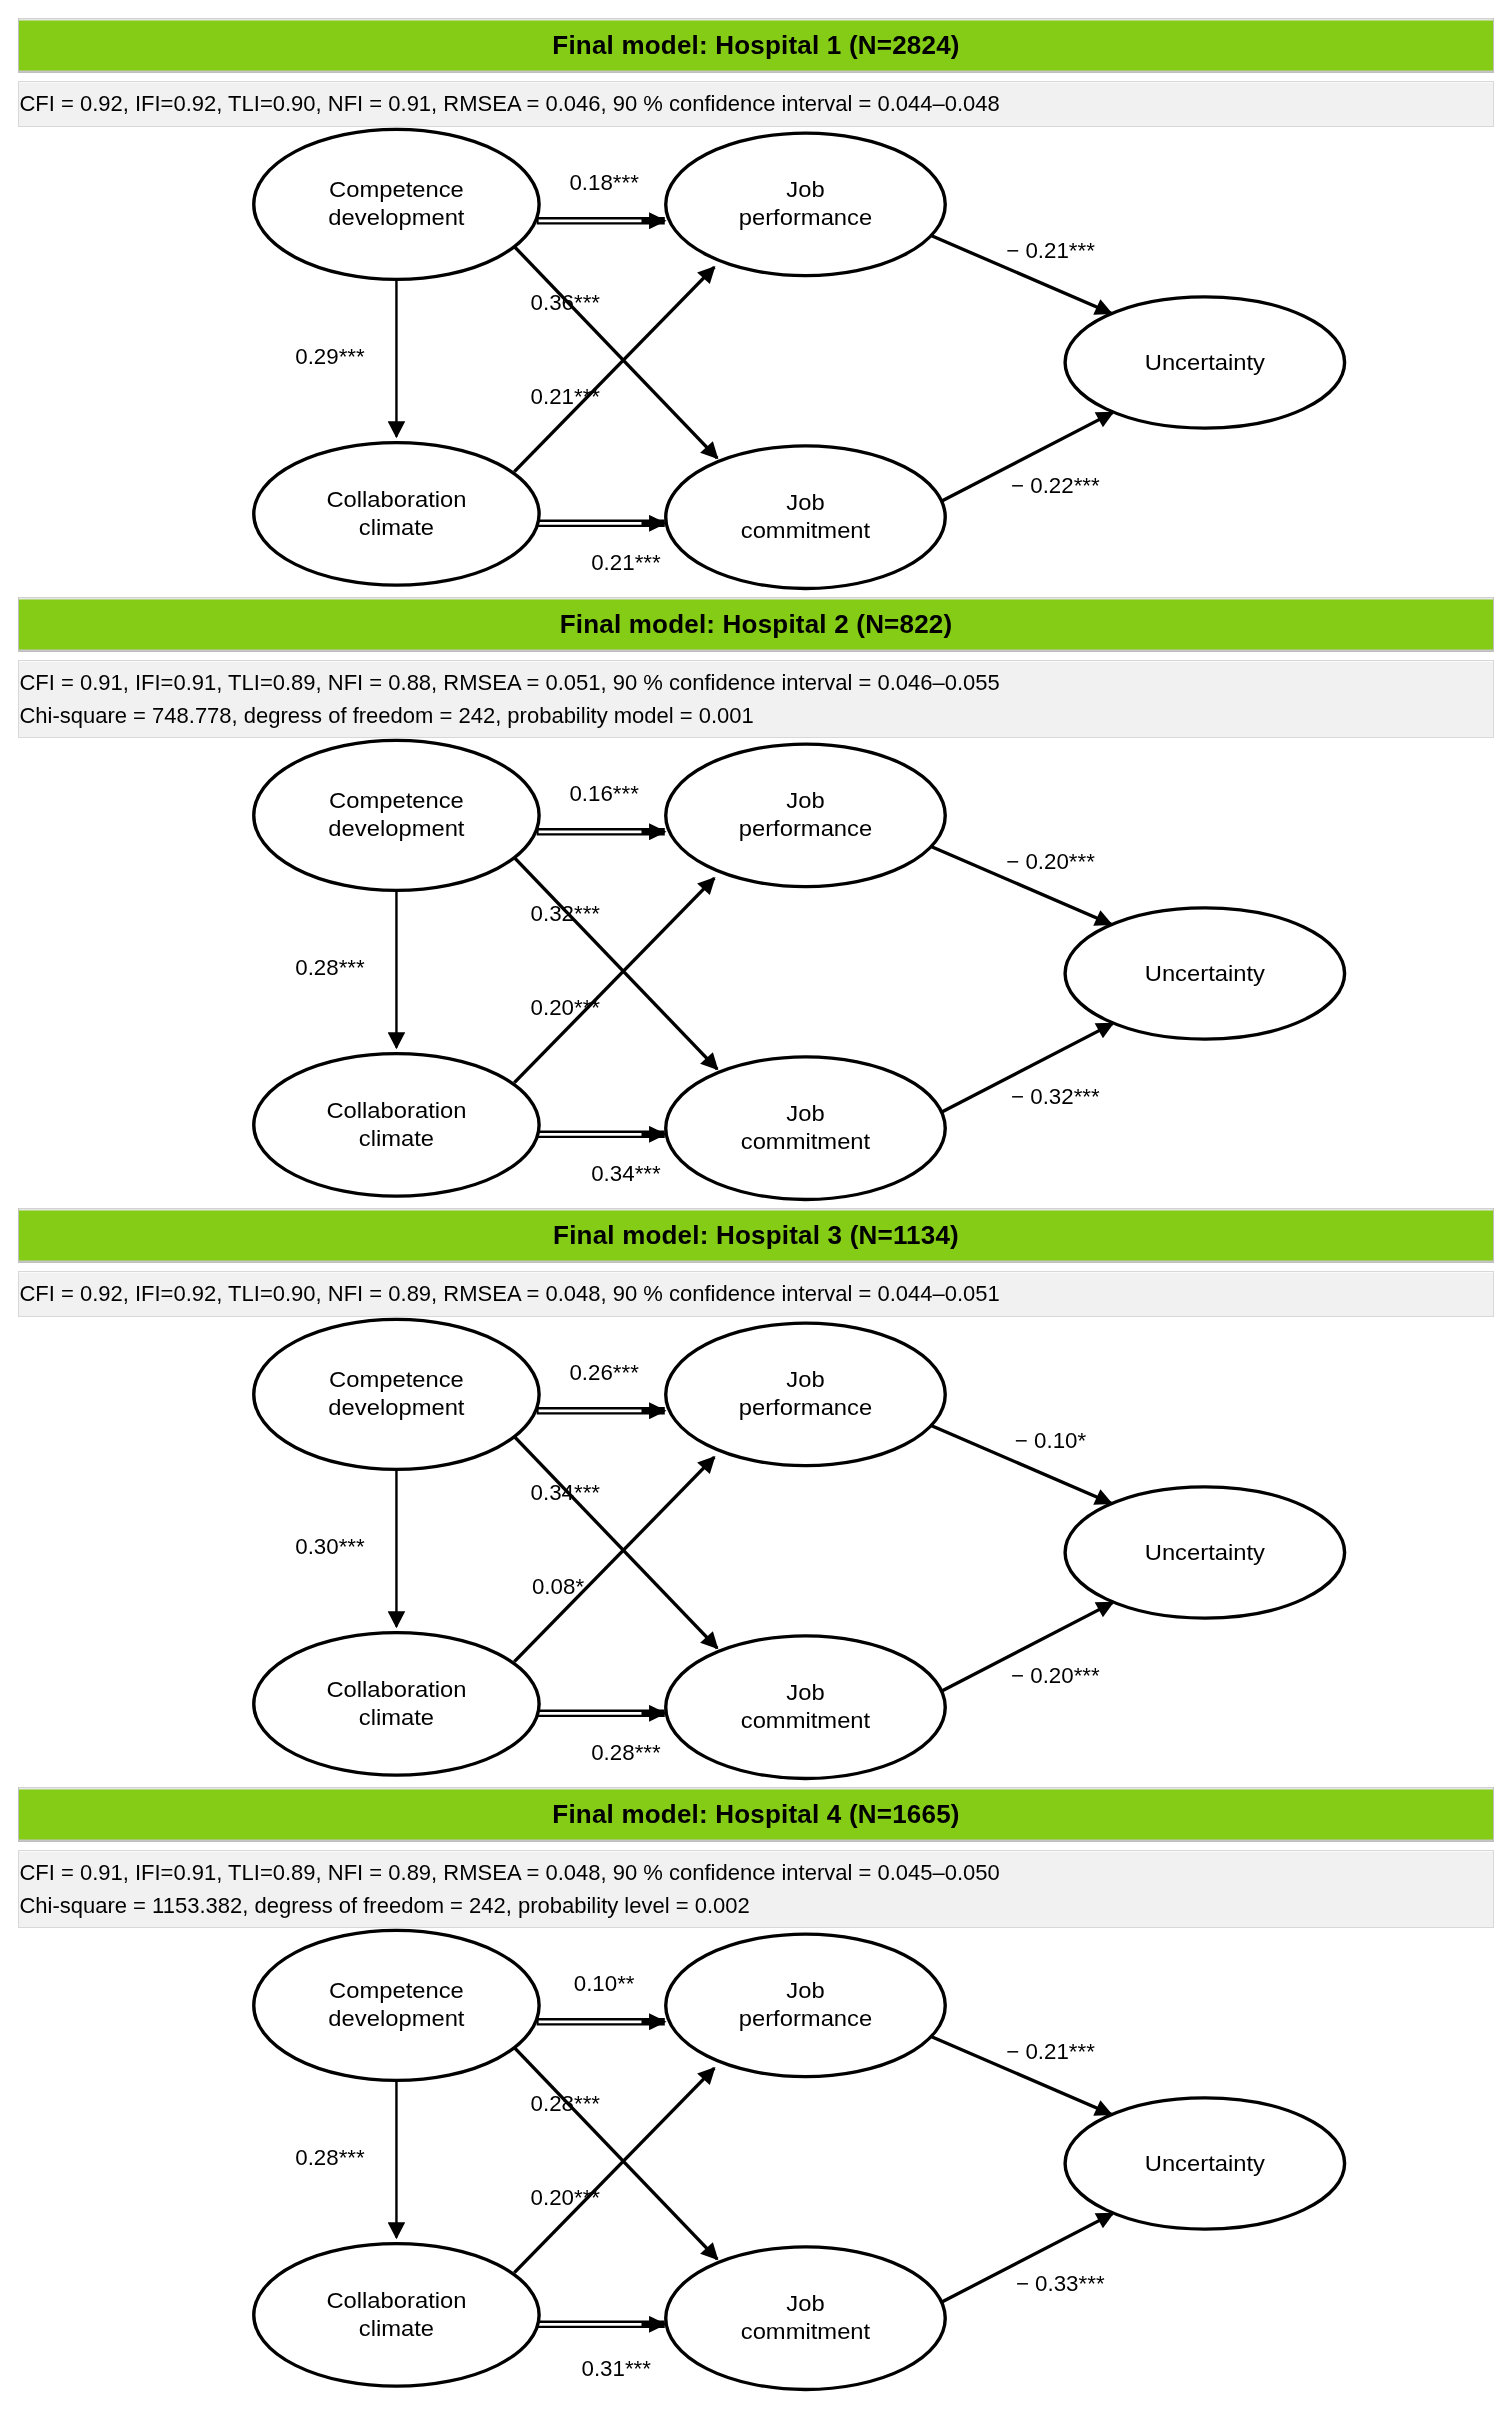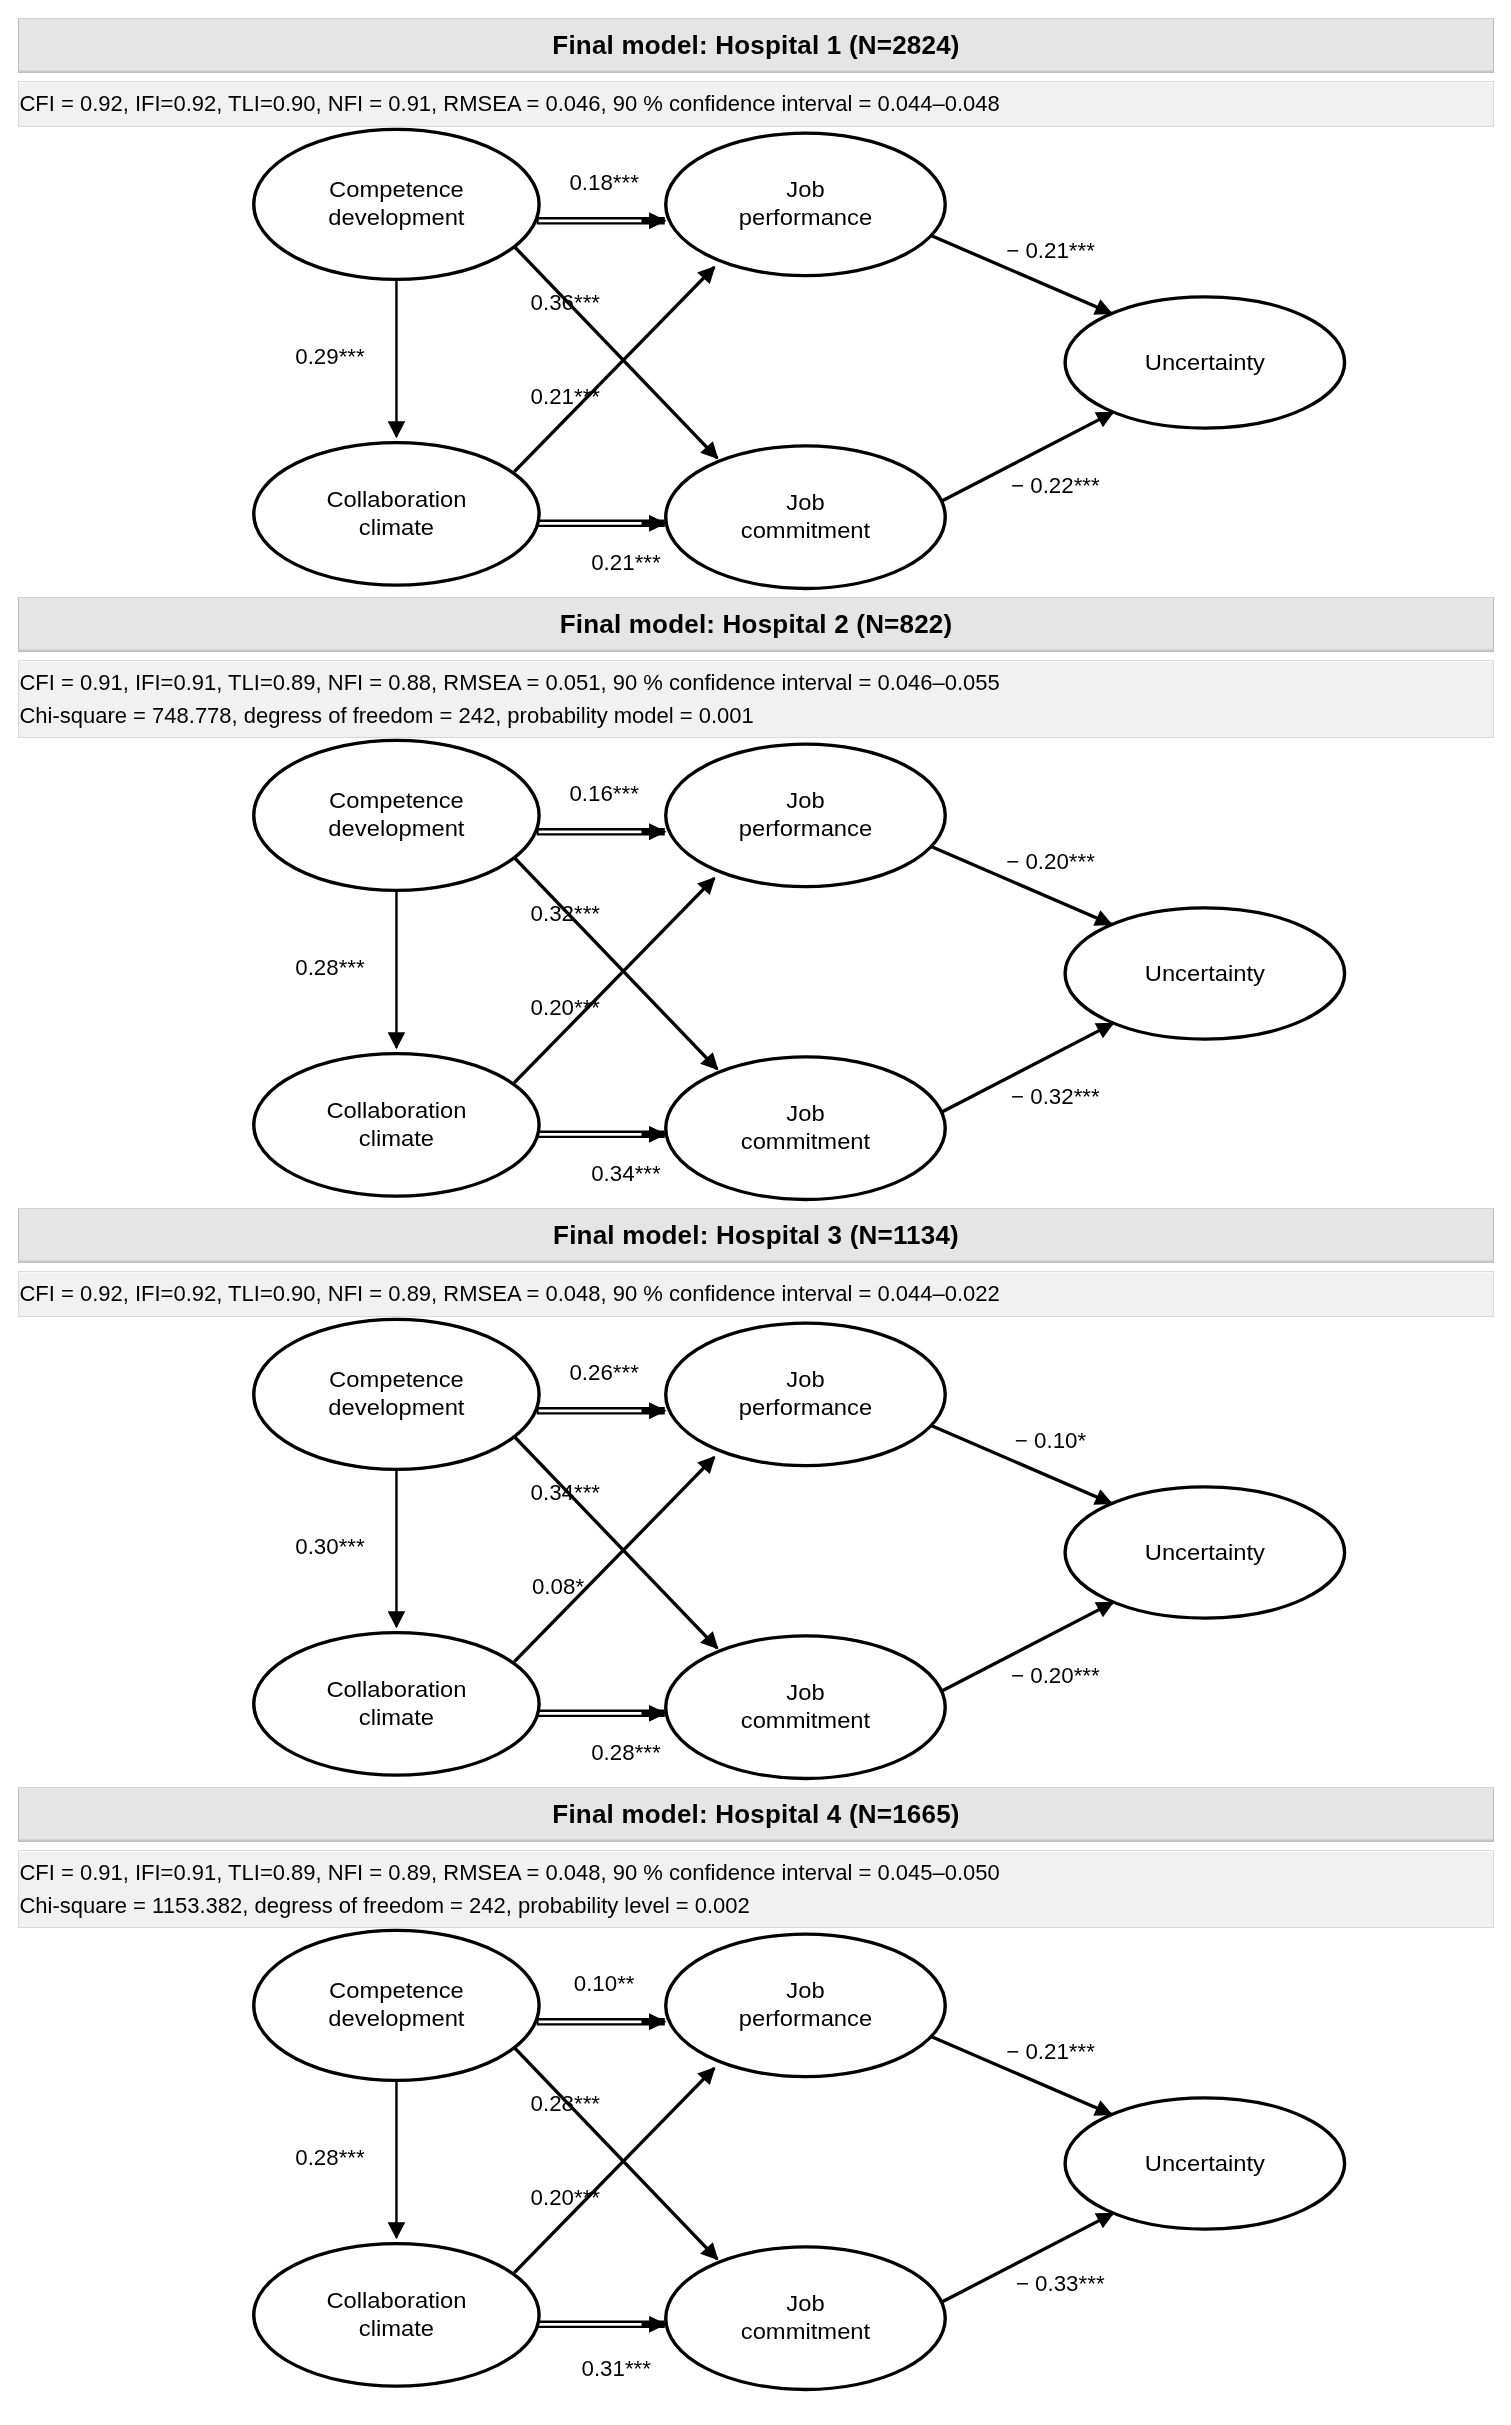--- a/index.html
+++ b/index.html
@@ -1,21 +1,21 @@
 <!DOCTYPE html>
 <html style="font-size:7.8px"><head>
 <meta charset="utf-8">
 <style>
   html,body{margin:0;padding:0;background:#ffffff;}
   body{width:1512px;height:2483px;overflow:hidden;font-family:"Liberation Sans",sans-serif;color:#000;}
   .page{padding-top:18.4px;}
   .section{margin:0 0 1px 0;}
   .hdr{
     margin:0 18.4px 7.8px 18.4px;height:53px;
-    background:#e5e5e5;border:1px solid #bfbfbf;border-top-color:#d2d2d2;
+    background:#84cc16;border:1px solid #bfbfbf;border-top-color:#d2d2d2;
     box-shadow:inset 0 1.5px 0 #e6e6e6, inset 0 -1.5px 0 #c6c6c6;
     display:flex;align-items:center;justify-content:center;
     font-size:26px;font-weight:bold;letter-spacing:0.2px;text-align:right;
   }
   .stats{
     margin:0 18.4px;background:#f1f1f1;border:1px solid #d8d8d8;
     box-shadow:inset 0 1px 0 #fafafa;
     font-size:22px;line-height:33px;padding:4.9px 0 5.8px 0;
   }
   .diagram{display:block;width:1512px;height:469px;}
@@ -124,21 +124,21 @@
       <text class="coef" x="2165" y="280">− 0.20***</text>
       <text class="coef" x="2175" y="780">− 0.32***</text>
     </svg>
   </div>
 
   <div class="section">
     <div class="hdr">
       <span>Final model: Hospital 3 (N=1134)</span>
     </div>
     <div class="stats">
-      <div>CFI = 0.92, IFI=0.92, TLI=0.90, NFI = 0.89, RMSEA = 0.048, 90 % confidence interval = 0.044–0.022</div>
+      <div>CFI = 0.92, IFI=0.92, TLI=0.90, NFI = 0.89, RMSEA = 0.048, 90 % confidence interval = 0.044–0.051</div>
     </div>
     <svg class="diagram" viewBox="0 0 3116 1000" preserveAspectRatio="none">
       <defs>
         <marker id="m3" viewBox="0 0 10 10" refX="9" refY="5" markerWidth="42" markerHeight="36" orient="auto" markerUnits="userSpaceOnUse">
             <path d="M0,0 L10,5 L0,10 z"></path>
           </marker>
       </defs>
       <line class="ln thin" x1="817" y1="327" x2="817" y2="660" marker-end="url(#m3)"></line>
       <line class="ln" x1="1060" y1="255" x2="1478" y2="706" marker-end="url(#m3)"></line>
       <line class="ln" x1="1060" y1="735" x2="1472" y2="299" marker-end="url(#m3)"></line>

